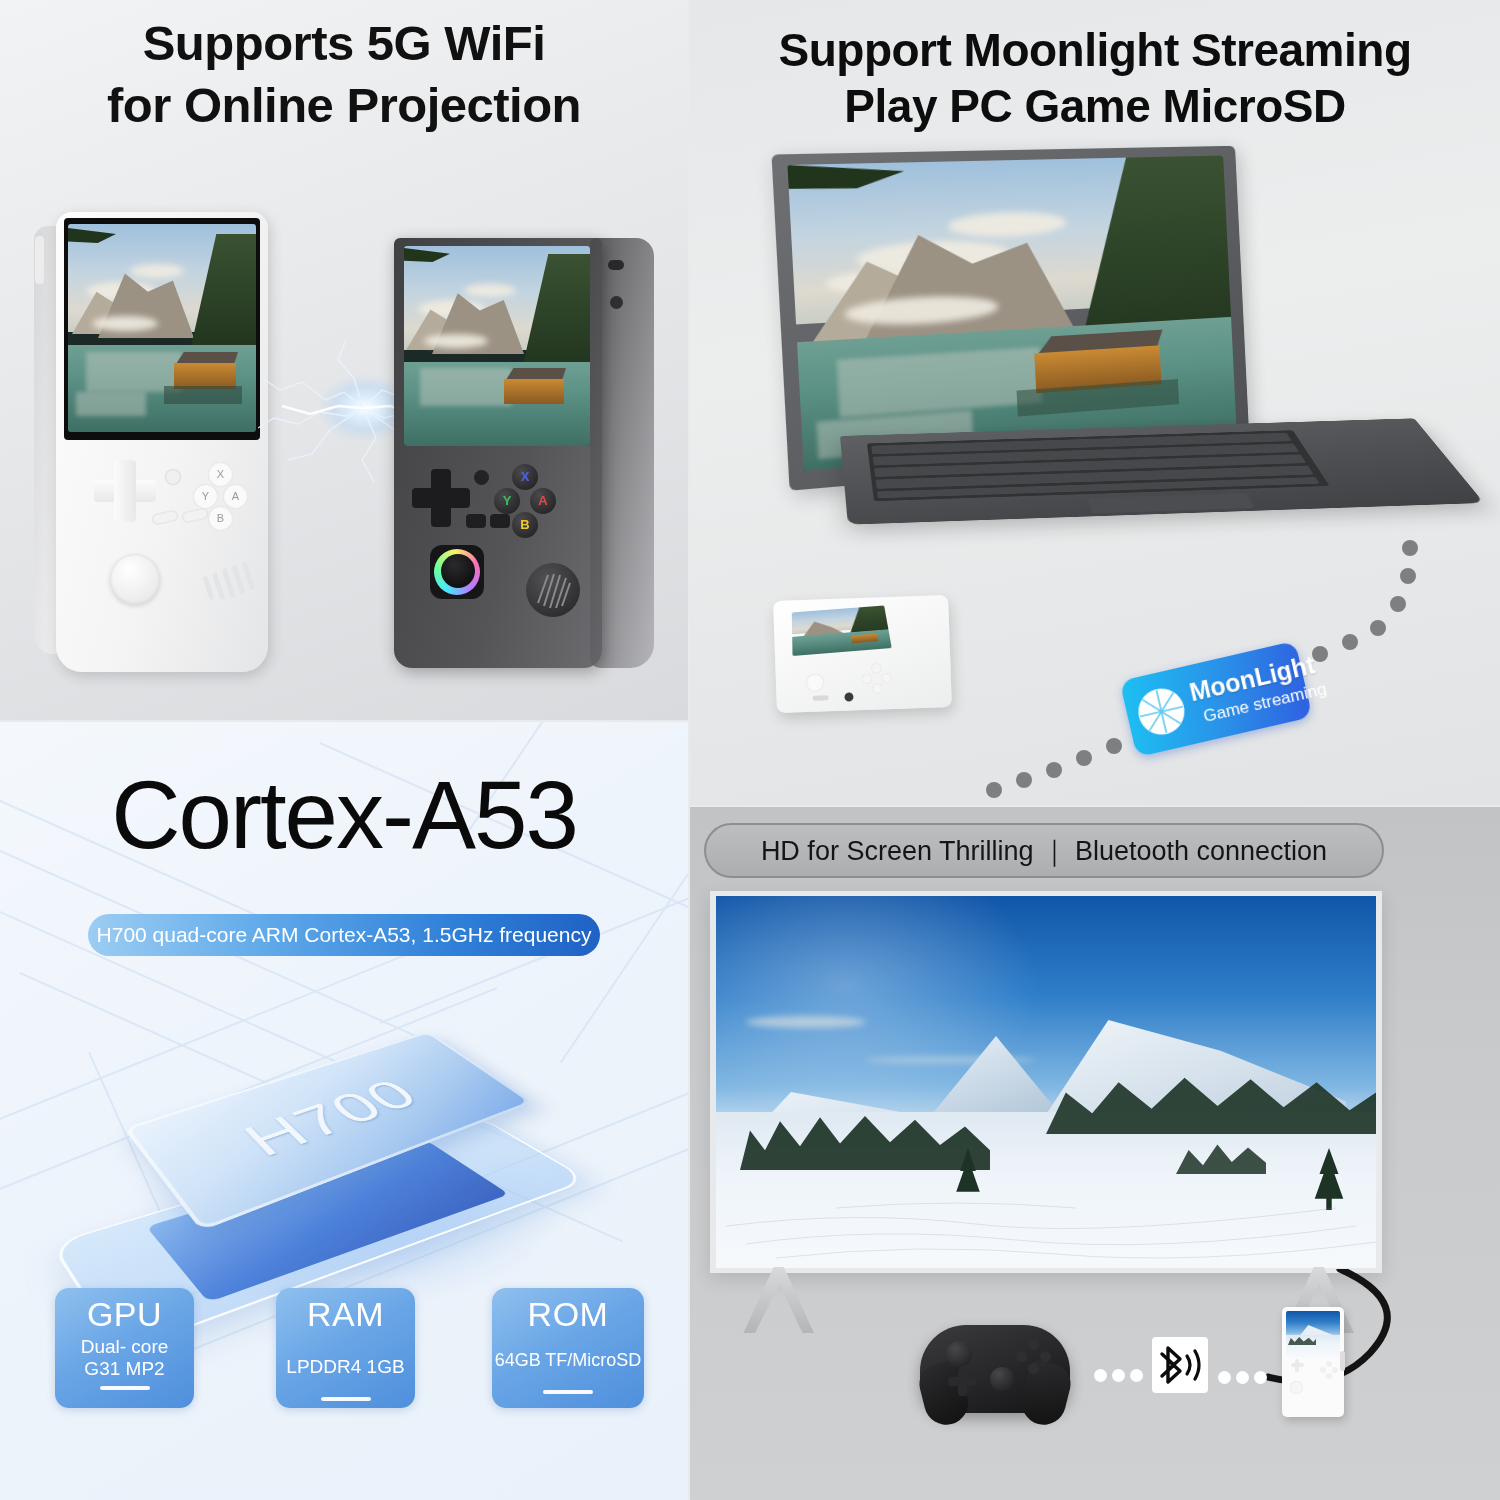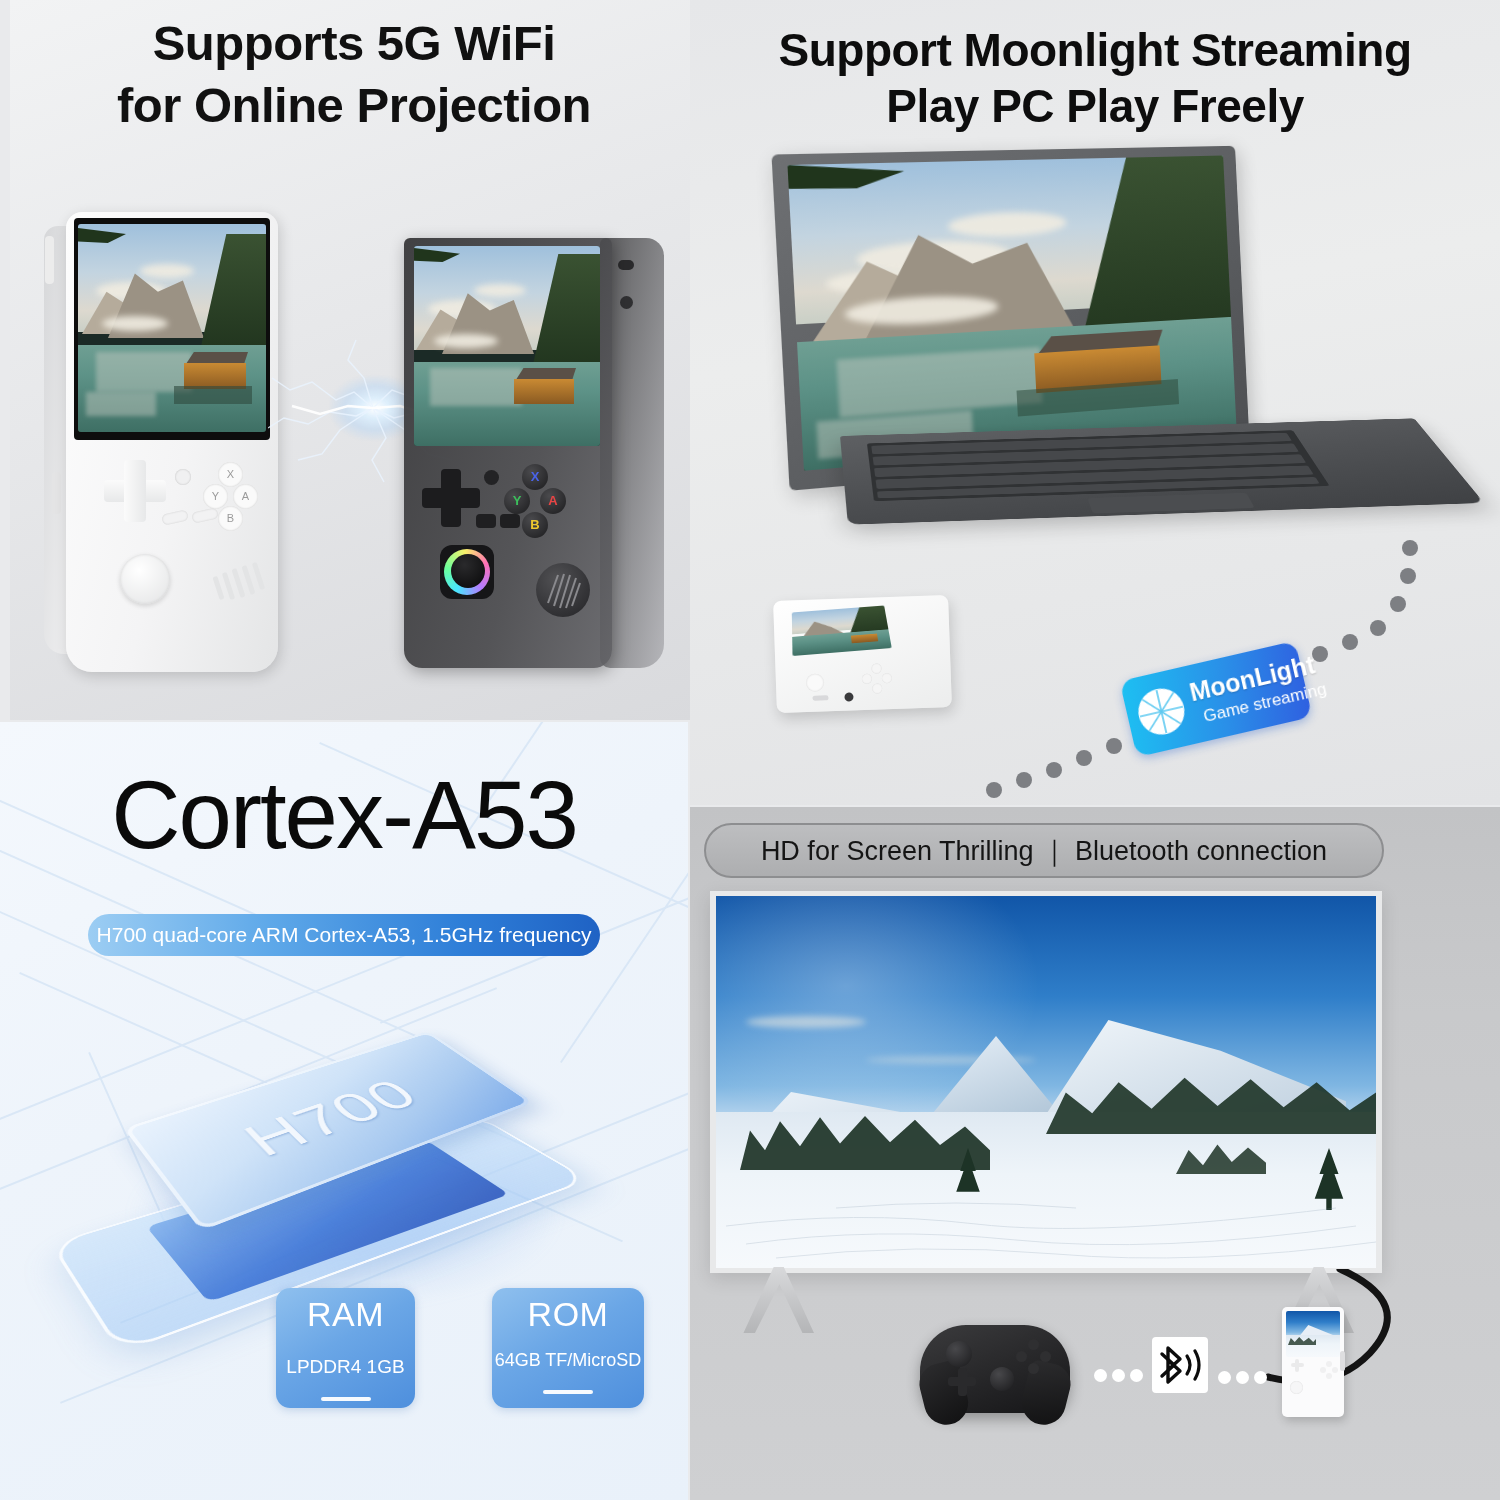--- a/index.html
+++ b/index.html
@@ -7,21 +7,21 @@
   body {
     font-family: "Liberation Sans", sans-serif;
     background: #e9eaec;
     position: relative;
   }
   .page { position: relative; width: 1500px; height: 1500px; }
 
   
   .panel { position: absolute; overflow: hidden; }
 
-  #panel-wifi   { left: 10px;   top: 0;    width: 688px; height: 720px;
+  #panel-wifi   { left: 0;   top: 0;    width: 688px; height: 720px;
                   background: linear-gradient(160deg,#f2f3f4 0%,#e7e8ea 45%,#d9dadd 100%); }
   #panel-moon   { left: 690px; top: 0;  width: 810px; height: 805px;
                   background: linear-gradient(170deg,#e6e7e9 0%,#eceded 40%,#e2e3e5 100%); }
   #panel-cpu    { left: 0;   top: 722px; width: 688px; height: 778px;
                   background: linear-gradient(150deg,#f4f8fd 0%,#eef4fb 40%,#e9f1fa 100%); }
   #panel-hd     { left: 690px; top: 807px; width: 810px; height: 693px;
                   background: linear-gradient(180deg,#c2c3c5 0%,#c8c9cb 30%,#cfd0d2 100%); }
 
   
   .circuit { position:absolute; inset:0; opacity:.55; }
@@ -369,21 +369,21 @@
           </g>
         </svg>
       </div>
     </div>
   </div>
 
   <div class="panel" id="panel-moon">
 
     <div class="h-moon">
       <div>Support Moonlight Streaming</div>
-      <div>Play PC Play Freely</div>
+      <div>Play PC Game MicroSD</div>
     </div>
 
     <div style="position:absolute; left:90px; top:150px; width:660px; height:430px;">
 
       <div class="lap-lid" style="left:8px; top:0; width:470px; height:320px;
            transform: perspective(900px) rotateY(11deg) rotateZ(-3deg);
            box-shadow: 4px 6px 20px rgba(0,0,0,.2);"></div>
       <div class="tv-screen" style="left:22px; top:10px; width:442px; height:292px;
            transform: perspective(900px) rotateY(11deg) rotateZ(-3deg); border-radius:2px;">
         <div class="lake">
@@ -531,20 +531,26 @@
       <div style="position:absolute; left:92px; top:36px; width:372px; height:178px;
            background: linear-gradient(155deg,#eaf3fd 0%,#cfe3f8 40%,#a9caf0 72%,#7fadea 100%);
            border-radius: 14px; transform: perspective(900px) rotateX(56deg) rotateZ(-32deg);
            box-shadow: 0 14px 26px rgba(80,130,200,.3), inset 0 0 0 4px rgba(255,255,255,.55);">
         <div style="position:absolute; left:0; right:0; top:50%; transform:translateY(-50%);
              text-align:center; font-size:74px; color:#f2f7fd; letter-spacing:2px;
              text-shadow: 0 2px 3px rgba(60,110,180,.35);">H700</div>
       </div>
     </div>
 
+    <div class="spec" style="left:55px; top:566px;">
+      <div class="s-title">GPU</div>
+      <div class="s-l1">Dual- core</div>
+      <div class="s-l2">G31 MP2</div>
+      <div class="s-bar"></div>
+    </div>
 
     <div class="spec" style="left:276px; top:566px;">
       <div class="s-title">RAM</div>
       <div class="s-l1" style="margin-top:22px;">LPDDR4  1GB</div>
       <div class="s-bar" style="margin-top:19px;"></div>
     </div>
 
     <div class="spec wide" style="left:492px; top:566px;">
       <div class="s-title">ROM</div>
       <div class="s-l1" style="margin-top:16px; font-size:18px;">64GB TF/MicroSD</div>

